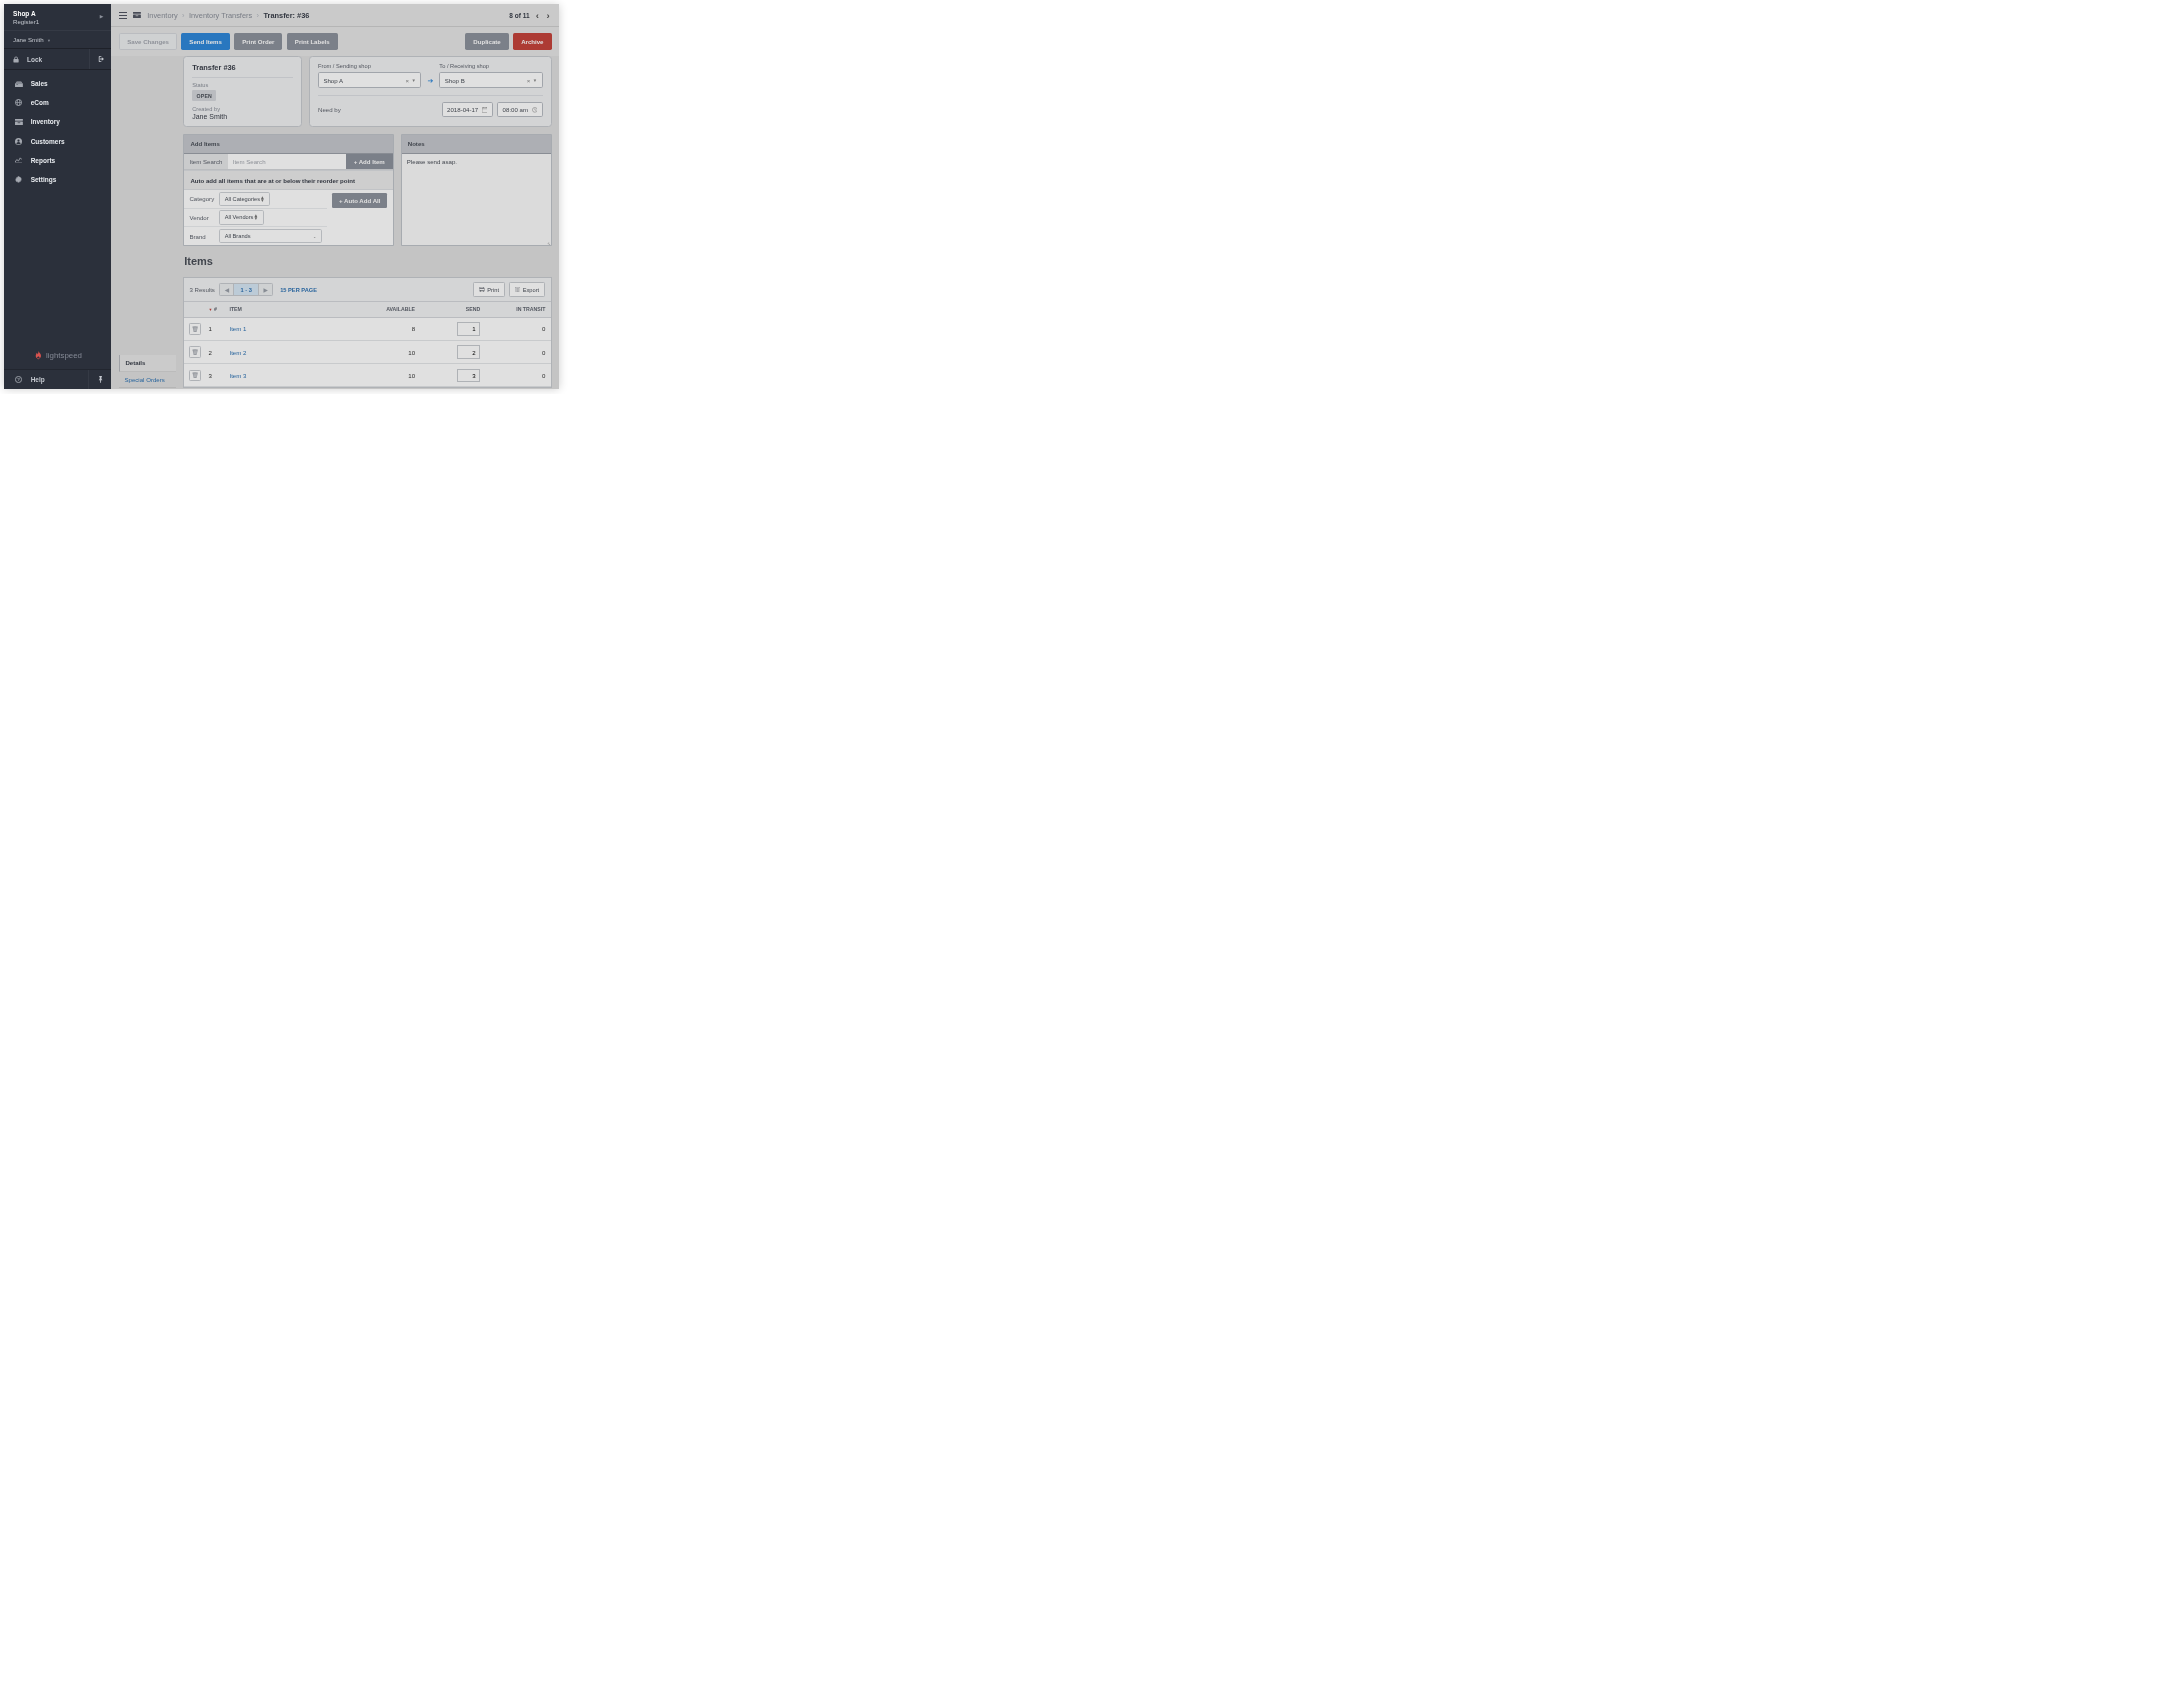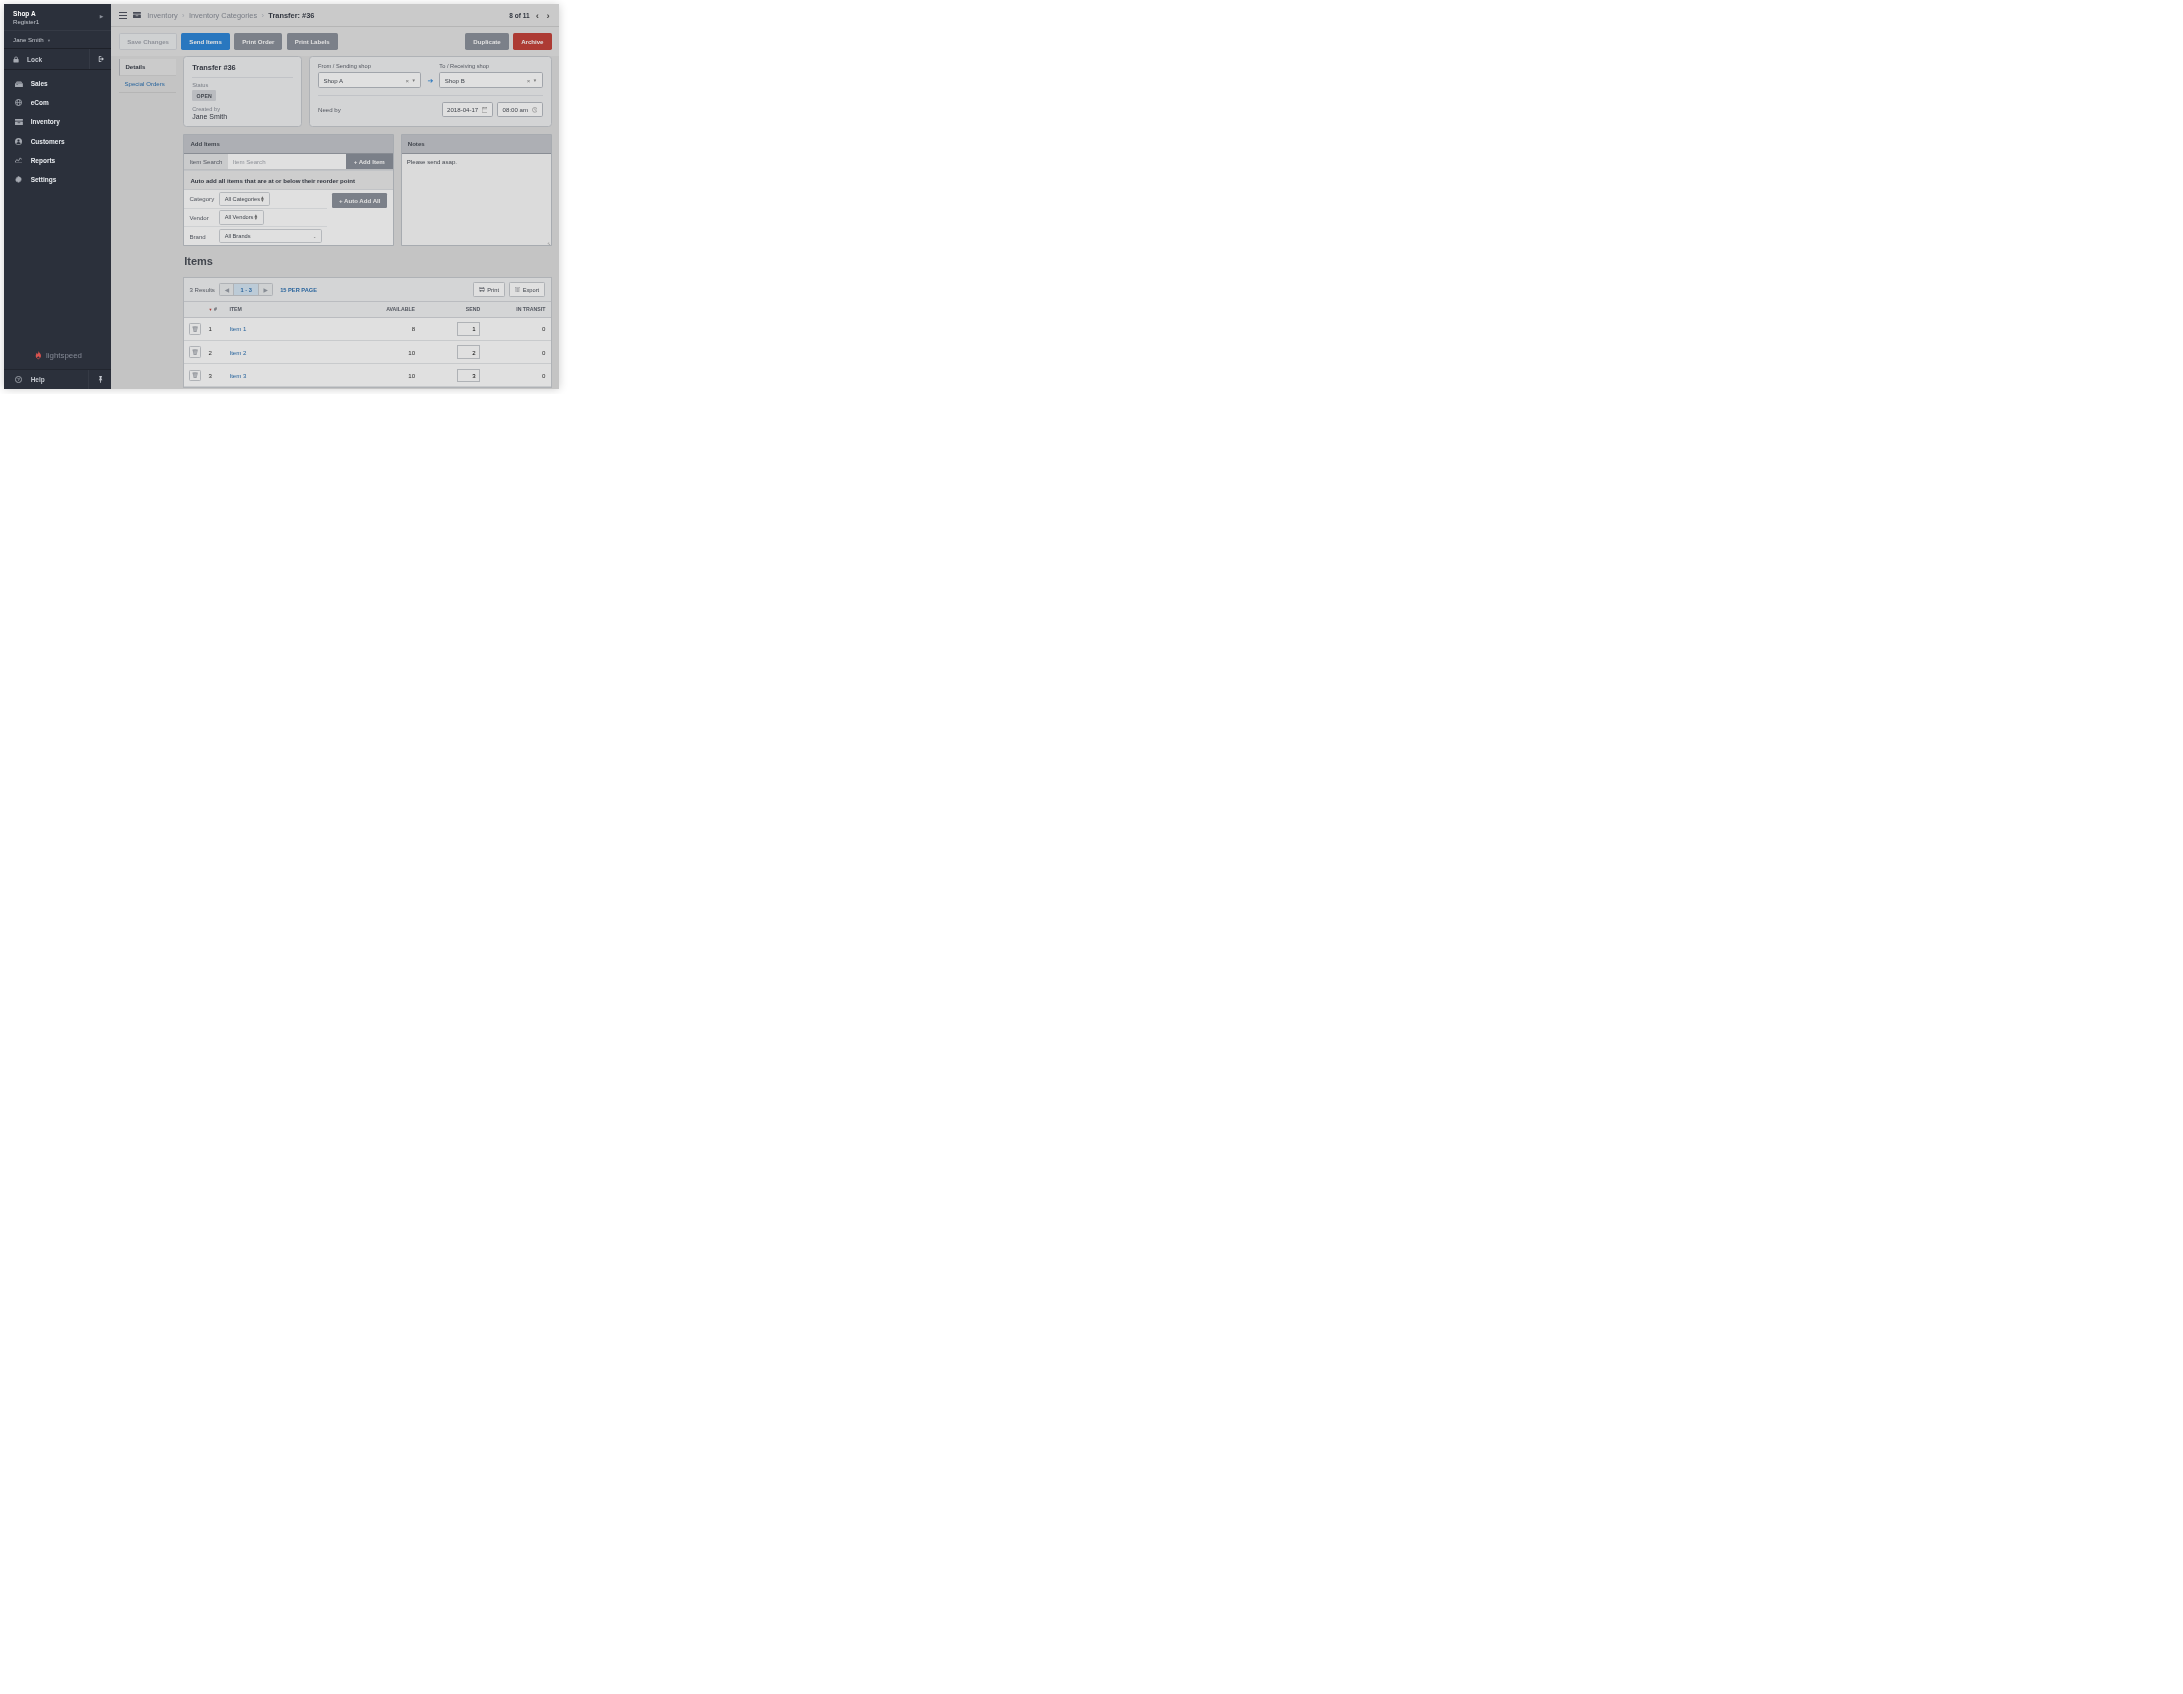--- a/index.html
+++ b/index.html
@@ -49,21 +49,21 @@
 
 .toolbar { display: flex; padding: 6.1px 7.9px; gap: 4.4px; background: #e6e6e6; position: relative; z-index: 0; }
 .btn { padding: 3.9px 7px; border-radius: 1.7px; border: 0.4px solid transparent; font-size: 6.1px; font-weight: 600; cursor: pointer; }
 .btn-disabled { background: #eceef0; color: #a3a7af; border-color: #d4d7db; }
 .btn-primary { background: #2f88da; color: #fff; }
 .btn-secondary { background: #8d929c; color: #fff; }
 .btn-danger { background: #c5443c; color: #fff; }
 .toolbar-right { margin-left: auto; display: flex; gap: 4.4px; }
 
 
-.content { display: flex; gap: 7px; padding: 0 7.9px 7.9px; align-items: flex-start; }
+.content { display: flex; gap: 7px; padding: 0 7.9px 7.9px; align-items: flex-end; }
 .left-nav { width: 57px; padding-top: 2.6px; }
 .left-nav-item { padding: 4.4px 5.2px; border-bottom: 0.4px solid rgba(0,0,0,0.08); cursor: pointer; }
 .left-nav-item.active { font-weight: 700; color: #3a3f4a; background: #e8e8e8; border-left: 1.3px solid #b5b8bd; }
 .left-nav-item.link { color: #2f73b3; }
 
 .right-col { flex: 1; display: flex; flex-direction: column; gap: 7px; }
 
 .info-row { display: flex; gap: 7px; }
 .card { background: #f1f2f3; border: 0.4px solid #c8cbd0; border-radius: 3.5px; padding: 6.1px 7.9px; flex: 1; }
 .card h3 { font-size: 7.4px; font-weight: 700; color: #3a3f4a; margin-bottom: 4.4px; }
@@ -279,21 +279,21 @@
         <span>
             <svg width="7.9" height="6.1" viewBox="0 0 18 14">
               <rect fill="#515562" x="0" y="0" width="18" height="4"></rect>
               <rect fill="#515562" x="0" y="6" width="18" height="8" rx="1"></rect>
               <rect fill="#e6e6e6" x="6" y="8" width="6" height="1.5"></rect>
             </svg>
           </span>
         <div class="breadcrumb">
           <span style="cursor:pointer;">Inventory</span>
           <span class="sep">›</span>
-          <span style="cursor:pointer;">Inventory Categories</span>
+          <span style="cursor:pointer;">Inventory Transfers</span>
           <span class="sep">›</span>
           <span class="active">Transfer: #36</span>
         </div>
         <div class="pager">
           <span>8 of 11</span>
           <span class="pager-arrow">‹</span>
           <span class="pager-arrow">›</span>
         </div>
       </div>
 

